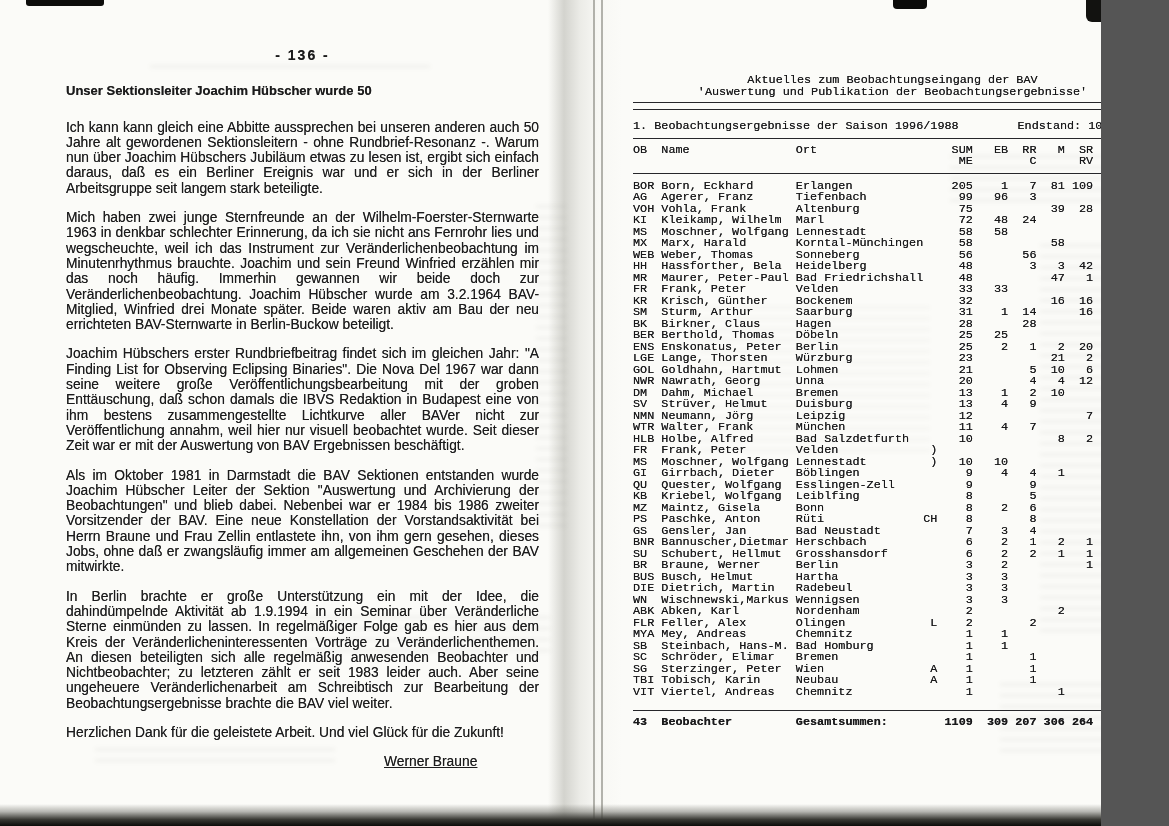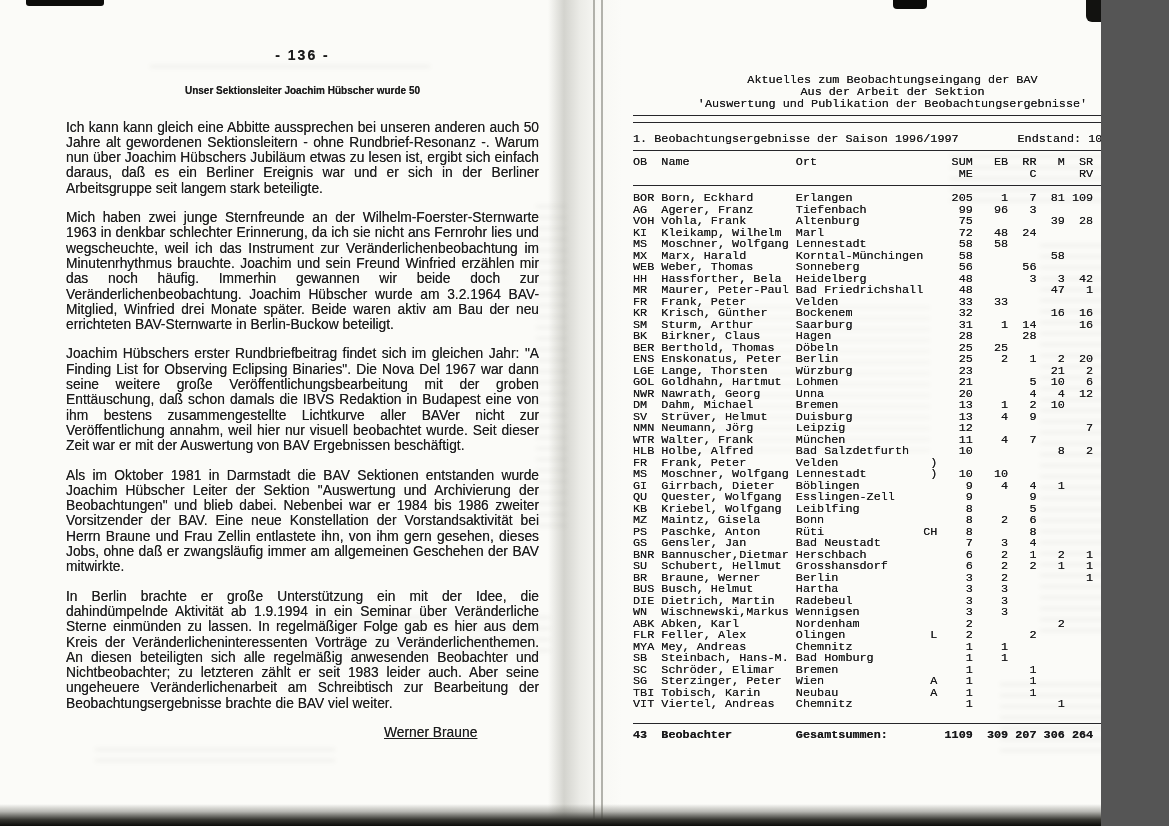--- a/index.html
+++ b/index.html
@@ -20,21 +20,21 @@
   .gutter{position:absolute;left:548px;top:0;width:74px;height:100%;
     background:linear-gradient(90deg,rgba(200,200,193,0) 0,rgba(172,172,164,.50) 16px,rgba(205,205,198,.34) 32px,rgba(232,232,226,.18) 50px,rgba(251,251,248,0) 74px);}
   .gutter-line{position:absolute;top:0;width:2px;height:100%;background:rgba(120,120,112,.55);filter:blur(.6px);}
   .gl1{left:593px;} .gl2{left:601px;}
   .smudge{position:absolute;filter:blur(2.2px);opacity:.5;pointer-events:none;
     background:repeating-linear-gradient(0deg,rgba(0,0,0,0) 0 8px,rgba(118,118,110,.16) 8px 11px);}
   
   .page-left{position:absolute;left:66px;top:42px;width:473px;color:#1b1b1c;
     font-size:13.8px;line-height:15.3px;text-shadow:0 0 .3px rgba(25,25,25,.7);}
   .page-left .pnum{text-align:center;font-weight:bold;font-size:14px;letter-spacing:2px;margin:6px 0 0;}
-  .page-left .title{text-align:center;font-weight:bold;font-size:10px;margin:20px 0 0;}
+  .page-left .title{text-align:left;font-weight:bold;font-size:13px;margin:20px 0 0;}
   .page-left p{margin:0 0 14px;text-align:justify;}
   .page-left p.first{margin-top:21px;}
   .page-left .closing{text-align:left;}
   .page-left .signature{margin:14px 0 0 318px;text-decoration:underline;}
   
   .page-right{position:absolute;left:633px;top:46px;width:519px;color:#18181a;
     font-family:"Liberation Mono","DejaVu Sans Mono",monospace;
     font-size:11.8px;line-height:11.5px;text-shadow:0 0 .4px rgba(20,20,22,.8);}
   .page-right .pnum{text-align:center;font-weight:bold;letter-spacing:1px;margin:4px 0 0;font-size:12.2px;}
   .rtitle{margin-top:28px;text-align:center;line-height:12.2px;}
@@ -72,32 +72,32 @@
   <div class="smudge" style="left:1000px;top:680px;width:160px;height:80px;"></div>
 
   <div class="page-left">
     <div class="pnum">- 136 -</div>
     <div class="title">Unser Sektionsleiter Joachim Hübscher wurde 50</div>
     <p class="first">Ich kann kann gleich eine Abbitte aussprechen bei unseren anderen auch 50 Jahre alt gewordenen Sektionsleitern - ohne Rundbrief-Resonanz -. Warum nun über Joachim Hübschers Jubiläum etwas zu lesen ist, ergibt sich einfach daraus, daß es ein Berliner Ereignis war und er sich in der Berliner Arbeitsgruppe seit langem stark beteiligte.</p>
     <p>Mich haben zwei junge Sternfreunde an der Wilhelm-Foerster-Sternwarte 1963 in denkbar schlechter Erinnerung, da ich sie nicht ans Fernrohr lies und wegscheuchte, weil ich das Instrument zur Veränderlichenbeobachtung im Minutenrhythmus brauchte. Joachim und sein Freund Winfried erzählen mir das noch häufig. Immerhin gewannen wir beide doch zur Veränderlichenbeobachtung. Joachim Hübscher wurde am 3.2.1964 BAV-Mitglied, Winfried drei Monate später. Beide waren aktiv am Bau der neu errichteten BAV-Sternwarte in Berlin-Buckow beteiligt.</p>
     <p>Joachim Hübschers erster Rundbriefbeitrag findet sich im gleichen Jahr: "A Finding List for Observing Eclipsing Binaries". Die Nova Del 1967 war dann seine weitere große Veröffentlichungsbearbeitung mit der groben Enttäuschung, daß schon damals die IBVS Redaktion in Budapest eine von ihm bestens zusammengestellte Lichtkurve aller BAVer nicht zur Veröffentlichung annahm, weil hier nur visuell beobachtet wurde. Seit dieser Zeit war er mit der Auswertung von BAV Ergebnissen beschäftigt.</p>
     <p>Als im Oktober 1981 in Darmstadt die BAV Sektionen entstanden wurde Joachim Hübscher Leiter der Sektion "Auswertung und Archivierung der Beobachtungen" und blieb dabei. Nebenbei war er 1984 bis 1986 zweiter Vorsitzender der BAV. Eine neue Konstellation der Vorstandsaktivität bei Herrn Braune und Frau Zellin entlastete ihn, von ihm gern gesehen, dieses Jobs, ohne daß er zwangsläufig immer am allgemeinen Geschehen der BAV mitwirkte.</p>
     <p>In Berlin brachte er große Unterstützung ein mit der Idee, die dahindümpelnde Aktivität ab 1.9.1994 in ein Seminar über Veränderliche Sterne einmünden zu lassen. In regelmäßiger Folge gab es hier aus dem Kreis der Veränderlicheninteressenten Vorträge zu Veränderlichenthemen. An diesen beteiligten sich alle regelmäßig anwesenden Beobachter und Nichtbeobachter; zu letzteren zählt er seit 1983 leider auch. Aber seine ungeheuere Veränderlichenarbeit am Schreibtisch zur Bearbeitung der Beobachtungsergebnisse brachte die BAV viel weiter.</p>
+    <p class="closing">Herzlichen Dank für die geleistete Arbeit. Und viel Glück für die Zukunft!</p>
     <div class="signature">Werner Braune</div>
   </div>
 
   <div class="page-right">
     <div class="rtitle">
       <div>Aktuelles zum Beobachtungseingang der BAV</div>
-      <div>Aus der Arbeit der Sektion</div>
       <div>'Auswertung und Publikation der Beobachtungsergebnisse'</div>
     </div>
     <div class="double-rule"></div>
     <div class="section-line">
-      <span>1. Beobachtungsergebnisse der Saison 1996/1997</span>
+      <span>1. Beobachtungsergebnisse der Saison 1996/1988</span>
       <span>Endstand: 10.8.1997</span>
     </div>
     <div class="rule"></div>
     <pre class="tbl-header">OB  Name               Ort                   SUM   EB  RR   M  SR  UG Typ
                                               ME        C      RV  SS   ?</pre>
     <div class="rule rule-mid"></div>
     <pre class="tbl-rows">BOR Born, Eckhard      Erlangen              205    1   7  81 109   7    
 AG  Agerer, Franz      Tiefenbach             99   96   3                
 VOH Vohla, Frank       Altenburg              75           39  28   8    
 KI  Kleikamp, Wilhelm  Marl                   72   48  24                

